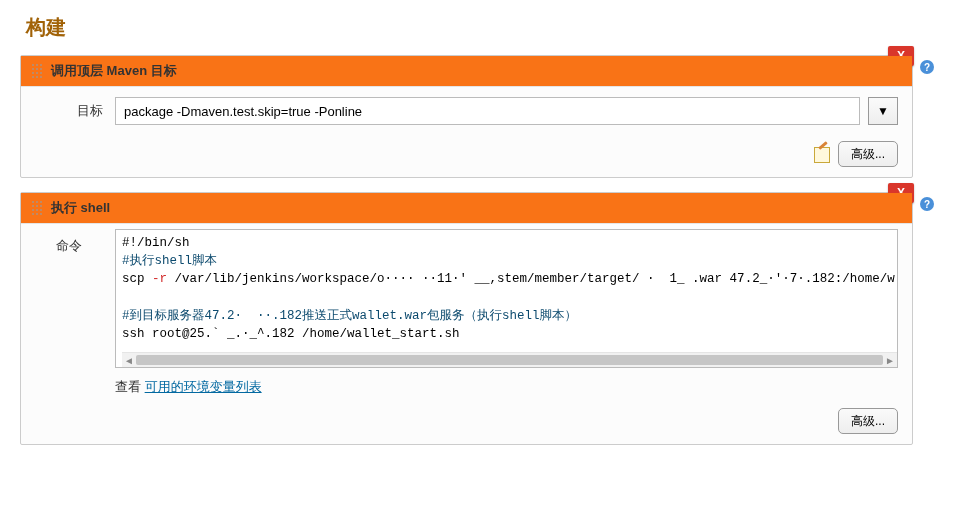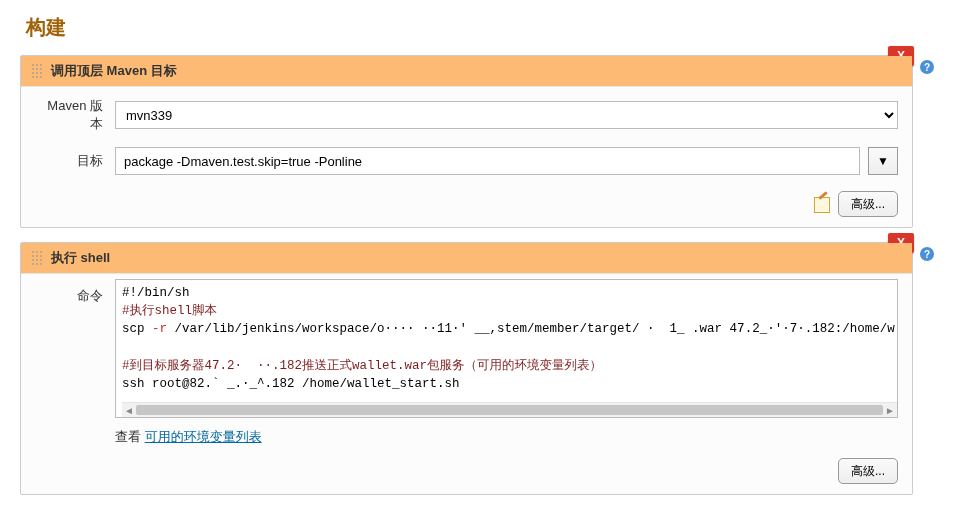--- a/index.html
+++ b/index.html
@@ -26,21 +26,21 @@
     border-radius: 2px;
     position: relative;
     margin-bottom: 14px;
     background: #fcfcfc;
   }
   .step-header {
     border-bottom: 1px solid #e5e5e5;
     display: flex;
     align-items: center;
     padding: 6px 10px;
-    background: #fdba74;
+    background: #f97316;
     position: relative;
   }
   .drag-handle {
     width: 12px;
     height: 16px;
     display: inline-block;
     margin-right: 8px;
     background-image: radial-gradient(circle, #999 1px, transparent 1.5px);
     background-size: 4px 4px;
     background-position: 0 0;
@@ -188,21 +188,21 @@
   }
   .shell-content {
     font-family: "SimSun","NSimSun","Courier New",monospace;
     font-size: 12.5px;
     line-height: 1.45;
     white-space: pre;
     overflow: hidden;
     height: 116px;
     color: #000;
   }
-  .c-comment { color: #7f1d1d; }
+  .c-comment { color: #0c4a6e; }
   .c-err { color: #d12626; }
   .scrollbar-bottom {
     height: 15px;
     background: #f1f1f1;
     border-top: 1px solid #e5e5e5;
     position: relative;
     margin: 2px 0 0 0;
   }
   .scrollbar-thumb {
     position: absolute;
@@ -249,28 +249,20 @@
 
   <div class="outer-step">
     <div class="build-step">
       <button class="delete-btn">X</button>
       <span class="help-icon">?</span>
       <div class="step-header">
         <span class="drag-handle"></span>
         <span class="step-title">调用顶层 Maven 目标</span>
       </div>
       <div class="step-body">
-        <div class="form-row">
-          <div class="form-label">Maven 版本</div>
-          <div class="form-control">
-            <select class="select-box">
-              <option>mvn339</option>
-            </select>
-          </div>
-        </div>
         <div class="form-row" style="margin-bottom:4px;">
           <div class="form-label">目标</div>
           <div class="form-control input-wrap">
             <input type="text" class="text-input" value="package -Dmaven.test.skip=true -Ponline" style="">
             <button class="expand-btn">▼</button>
           </div>
         </div>
       </div>
       <div class="adv-row">
         <span class="notepad-icon"></span>
@@ -282,29 +274,29 @@
   <div class="outer-step">
     <div class="build-step">
       <button class="delete-btn">X</button>
       <span class="help-icon">?</span>
       <div class="step-header">
         <span class="drag-handle"></span>
         <span class="step-title">执行 shell</span>
       </div>
       <div class="step-body">
         <div class="form-row" style="margin-bottom:6px; align-items:flex-start;">
-          <div class="form-label" style="padding-top:3px;">命令</div>
+          <div class="form-label" style="padding-top:3px;text-align:center;">命令</div>
         </div>
         <div class="shell-textarea-wrap" style="margin-top:-32px;">
           <div class="shell-content"><span>#!/bin/sh</span>
 <span class="c-comment">#执行shell脚本</span>
 <span><span>scp </span><span class="c-err">-r</span><span> /var/lib/jenkins/workspace/o···· ··11·' __,stem/member/target/ ·  1_ .war 47.2_·'·7·.182:/home/w 1_ .war</span></span>
 <span></span>
-<span class="c-comment">#到目标服务器47.2·  ··.182推送正式wallet.war包服务（可用的环境变量列表）</span>
-<span>ssh root@82.` _.·_^.182 /home/wallet_start.sh</span></div>
+<span class="c-comment">#到目标服务器47.2·  ··.182推送正式wallet.war包服务（执行shell脚本）</span>
+<span>ssh root@25.` _.·_^.182 /home/wallet_start.sh</span></div>
           <div class="scrollbar-bottom">
             <span class="scroll-arrow left">◄</span>
             <div class="scrollbar-thumb"></div>
             <span class="scroll-arrow right">►</span>
           </div>
         </div>
         <div class="envvar-row">
           <span>查看 </span><a class="envvar-link">可用的环境变量列表</a>
         </div>
       </div>

